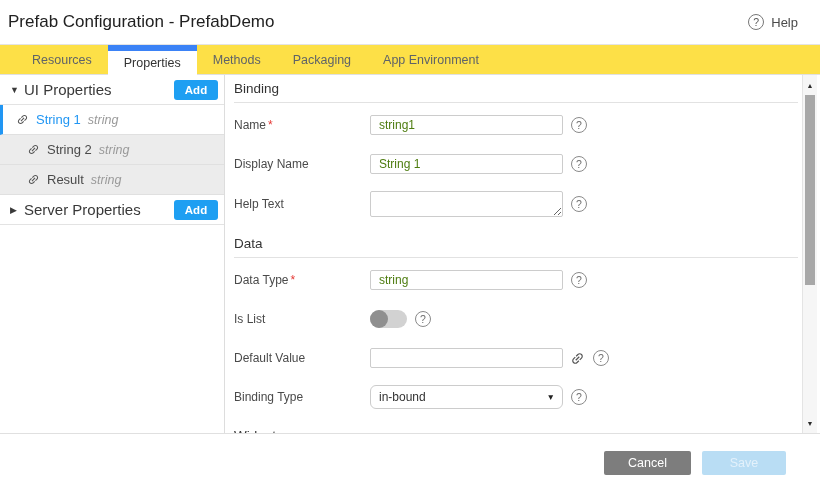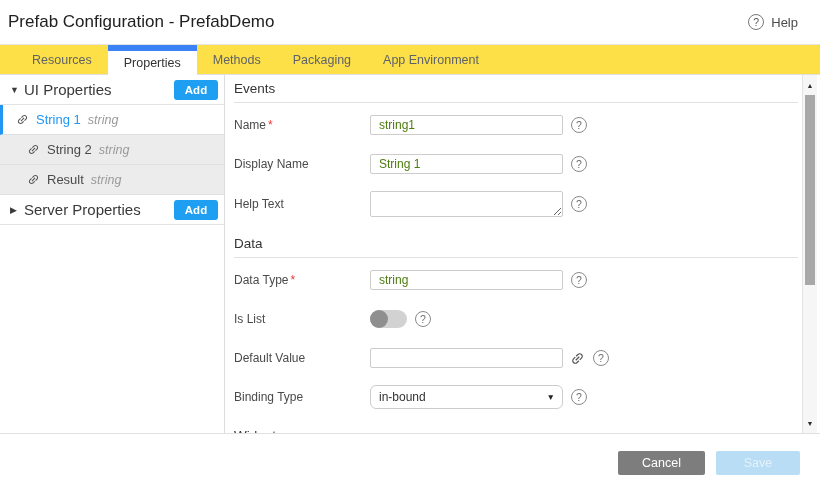--- a/index.html
+++ b/index.html
@@ -65,21 +65,21 @@
   .vscroll { position:absolute; top:0; right:3px; bottom:0; width:15px; background:#f6f6f6;
              border-left:1px solid #e4e4e4; }
   .varrow { position:absolute; left:0; width:14px; height:16px; display:flex; align-items:center;
             justify-content:center; font-size:7px; color:#2b2b2b; cursor:pointer; }
   .varrow.up { top:2px; }
   .varrow.down { bottom:2px; }
   .vthumb { position:absolute; left:2px; width:10px; top:20px; height:190px; background:#a8a8a8; cursor:pointer; }
 
   
   .footer { height:54px; flex:0 0 54px; border-top:1px solid #e0e0e0; background:#fff;
-            display:flex; align-items:flex-start; justify-content:flex-end; gap:11px; padding:17px 20px 0 0; }
+            display:flex; align-items:flex-start; justify-content:flex-end; gap:11px; padding:17px 34px 0 0; }
   .btn { height:24px; border:none; border-radius:2px; font-size:12.5px; font-weight:500;
          font-family:"Liberation Sans", sans-serif; cursor:pointer; }
   .btn-cancel { width:87px; background:#7d7d7d; color:#fff; }
   .btn-save { width:84px; background:#b9ddf4; color:#e3f1fb; cursor:default; }
 
   .helpq { width:16px; height:16px; border:1px solid #777; border-radius:50%; color:#5a5a5a;
            font-size:10.5px; display:inline-flex; align-items:center; justify-content:center; }
 </style>
 </head>
 <body>
@@ -146,21 +146,21 @@
         <span class="caret">▶</span>
         <span class="sgroup-label">Server Properties</span>
         <button class="add-btn">Add</button>
       </div>
 
     </div>
 
     <div class="content">
       <div class="form">
 
-        <div class="sec-title">Events</div>
+        <div class="sec-title">Binding</div>
 
         <div class="frow">
           <span class="flabel">
             <span>Name</span><span class="req">*</span>
           </span>
           <input class="tinput" value="string1" style="">
           <span class="qicon">?</span>
         </div>
 
         <div class="frow">

